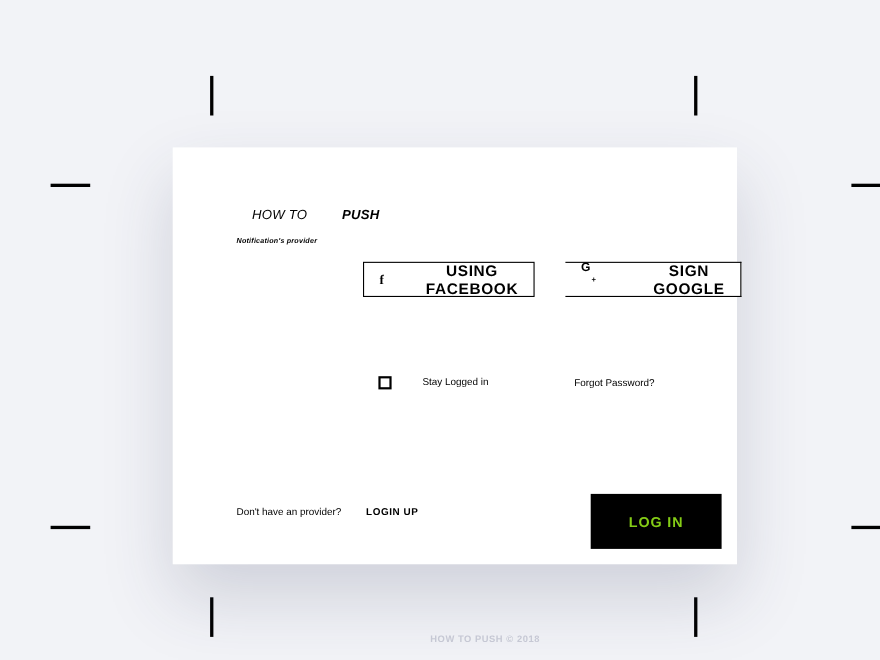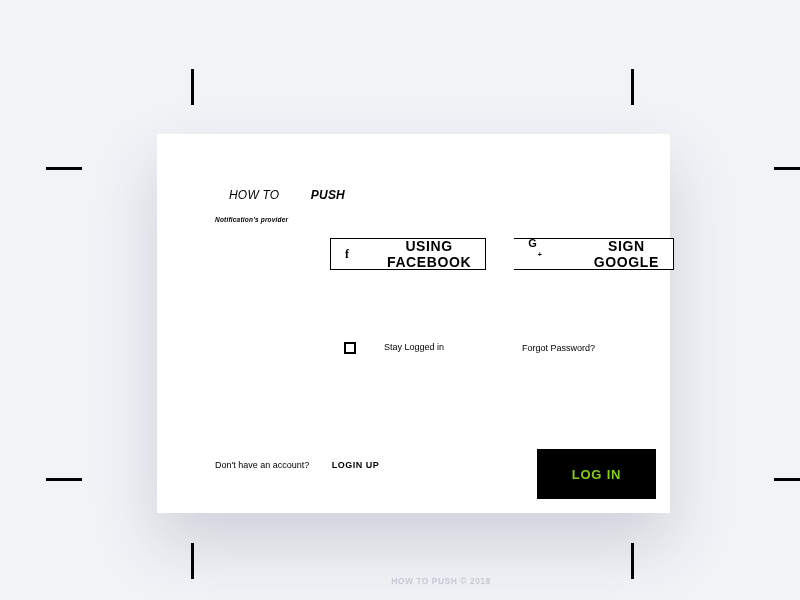--- a/index.html
+++ b/index.html
@@ -106,20 +106,20 @@
     <div class="row-bottom">
       <label class="stay">
         <span class="stay-box"></span>
         <span class="stay-text">Stay Logged in</span>
       </label>
       <a class="forgot">Forgot Password?</a>
     </div>
   </div>
 
   <div class="signup-row">
-    <span>Don't have an account?</span>
+    <span>Don't have an provider?</span>
     <a class="signup-link">LOGIN UP</a>
   </div>
 
   <button class="login-btn">LOG IN</button>
 </div>
 
 <div class="footer">HOW TO PUSH © 2018</div>
 
 </body></html>

